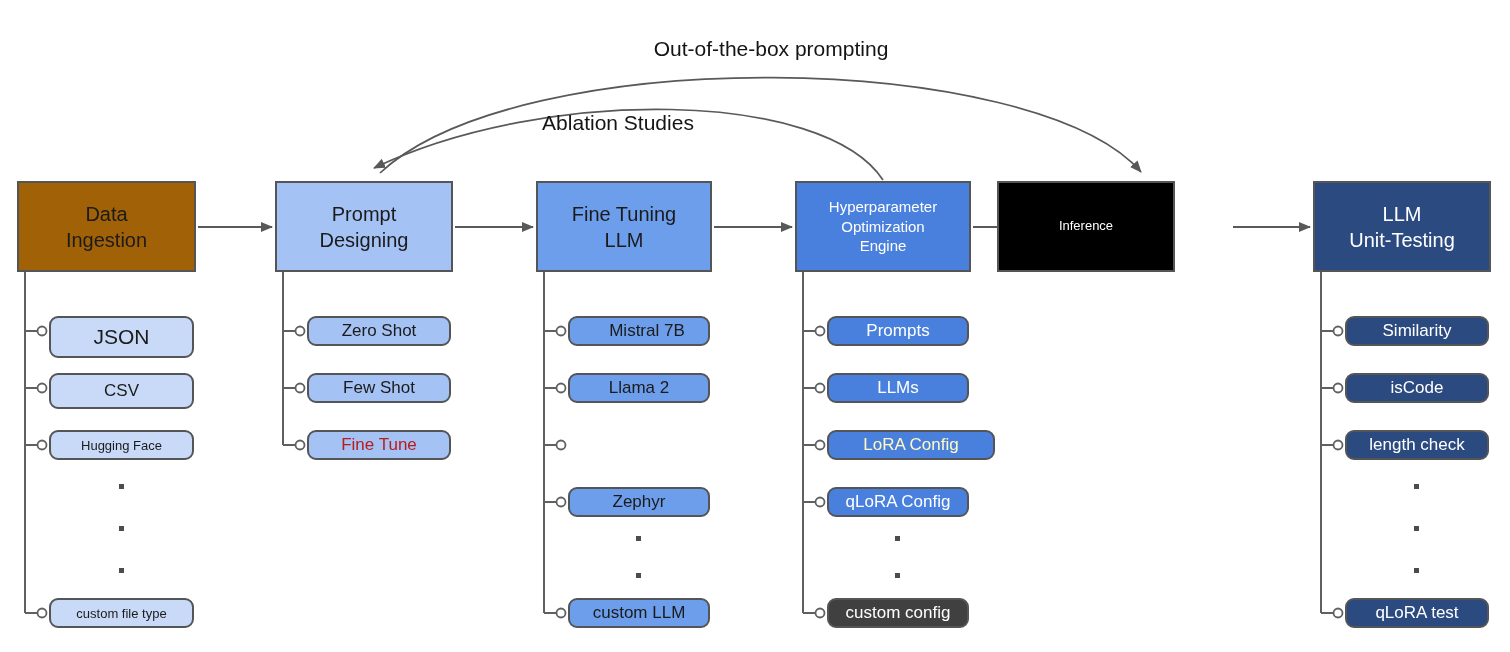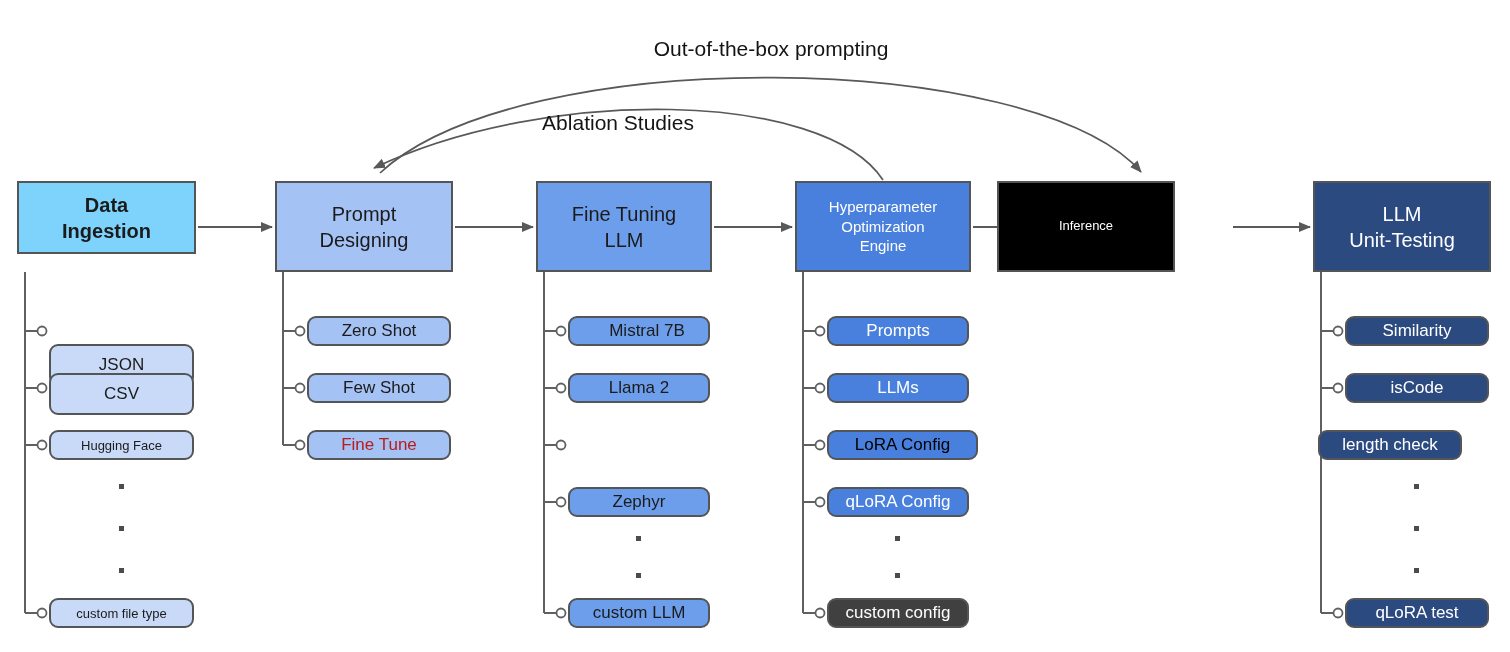--- a/index.html
+++ b/index.html
@@ -89,28 +89,28 @@
       <line x1="973" y1="227" x2="1050" y2="227" stroke="#58595b" stroke-width="2" marker-end="url(#arrowhead)"></line>
       <line x1="1233" y1="227" x2="1310" y2="227" stroke="#58595b" stroke-width="2" marker-end="url(#arrowhead)"></line>
       <path d="M 380 173 C 520 42, 1035 50, 1141 172" fill="none" stroke="#58595b" stroke-width="1.7" marker-end="url(#arrowhead)"></path>
       <path d="M 883 180 C 824 90, 545 86, 374 168" fill="none" stroke="#58595b" stroke-width="1.7" marker-end="url(#arrowhead)"></path>
     </g>
 </svg>
 
 <div id="diagram">
   <div class="arrow-label" style="left:771px;top:37px">Out-of-the-box prompting</div>
   <div class="arrow-label" style="left:618px;top:111px">Ablation Studies</div>
-<div class="main-box" style="left: 17px; top: 181px; width: 179px; height: 73px; background: #7dd3fc; color: rgb(27, 27, 27); font-size: 20px; font-weight: bold;">
+<div class="main-box" style="left: 17px; top: 181px; width: 179px; height: 91px; background: #a16207; color: rgb(27, 27, 27); font-size: 20px;">
       <div class="main-line">Data</div>
       <div class="main-line">Ingestion</div>
     </div>
-    <div class="child-box" style="left: 49px; top: 316px; width: 145px; height: 42px; background: rgb(201, 218, 248); color: rgb(27, 27, 27); font-size: 17px; margin-top: 28px;">
+    <div class="child-box" style="left: 49px; top: 316px; width: 145px; height: 42px; background: rgb(201, 218, 248); color: rgb(27, 27, 27); font-size: 21px;">
       <span>JSON</span>
     </div>
-    <div class="child-box" style="left: 49px; top: 373px; width: 145px; height: 42px; background: rgb(201, 218, 248); color: rgb(27, 27, 27); font-size: 17px;">
+    <div class="child-box" style="left: 49px; top: 373px; width: 145px; height: 36px; background: rgb(201, 218, 248); color: rgb(27, 27, 27); font-size: 17px;">
       <span>CSV</span>
     </div>
     <div class="child-box" style="left: 49px; top: 430px; width: 145px; height: 30px; background: rgb(201, 218, 248); color: rgb(27, 27, 27); font-size: 13px;">
       <span>Hugging Face</span>
     </div>
     <div class="child-box" style="left: 49px; top: 598px; width: 145px; height: 30px; background: rgb(201, 218, 248); color: rgb(27, 27, 27); font-size: 13px;">
       <span>custom file type</span>
     </div>
     <div class="ellipsis-dot" style="left: 118.5px; top: 484px; background: rgb(76, 76, 76);"></div>
     <div class="ellipsis-dot" style="left: 118.5px; top: 526px; background: rgb(76, 76, 76);"></div>
@@ -150,21 +150,21 @@
       <div class="main-line">Hyperparameter</div>
       <div class="main-line">Optimization</div>
       <div class="main-line">Engine</div>
     </div>
     <div class="child-box" style="left: 827px; top: 316px; width: 142px; height: 30px; background: rgb(74, 128, 221); color: rgb(255, 255, 255); font-size: 17px;">
       <span>Prompts</span>
     </div>
     <div class="child-box" style="left: 827px; top: 373px; width: 142px; height: 30px; background: rgb(74, 128, 221); color: rgb(255, 255, 255); font-size: 17px;">
       <span>LLMs</span>
     </div>
-    <div class="child-box" style="left: 827px; top: 430px; width: 151px; height: 30px; background: rgb(74, 128, 221); color: #000000; font-size: 17px;">
+    <div class="child-box" style="left: 827px; top: 430px; width: 168px; height: 30px; background: rgb(74, 128, 221); color: #fef9c3; font-size: 17px;">
       <span>LoRA Config</span>
     </div>
     <div class="child-box" style="left: 827px; top: 487px; width: 142px; height: 30px; background: rgb(74, 128, 221); color: rgb(255, 255, 255); font-size: 17px;">
       <span>qLoRA Config</span>
     </div>
     <div class="child-box" style="left: 827px; top: 598px; width: 142px; height: 30px; background: #404040; color: rgb(255, 255, 255); font-size: 17px;">
       <span>custom config</span>
     </div>
     <div class="ellipsis-dot" style="left: 895px; top: 536px; background: rgb(76, 76, 76);"></div>
     <div class="ellipsis-dot" style="left: 895px; top: 573px; background: rgb(76, 76, 76);"></div>
@@ -174,21 +174,21 @@
     <div class="main-box" style="left: 1313px; top: 181px; width: 178px; height: 91px; background: rgb(43, 74, 128); color: rgb(255, 255, 255); font-size: 20px;">
       <div class="main-line">LLM</div>
       <div class="main-line">Unit-Testing</div>
     </div>
     <div class="child-box" style="left: 1345px; top: 316px; width: 144px; height: 30px; background: rgb(43, 74, 128); color: rgb(255, 255, 255); font-size: 17px;">
       <span>Similarity</span>
     </div>
     <div class="child-box" style="left: 1345px; top: 373px; width: 144px; height: 30px; background: rgb(43, 74, 128); color: rgb(255, 255, 255); font-size: 17px;">
       <span>isCode</span>
     </div>
-    <div class="child-box" style="left: 1318px; top: 430px; width: 144px; height: 30px; background: rgb(43, 74, 128); color: rgb(255, 255, 255); font-size: 17px;">
+    <div class="child-box" style="left: 1345px; top: 430px; width: 144px; height: 30px; background: rgb(43, 74, 128); color: rgb(255, 255, 255); font-size: 17px;">
       <span>length check</span>
     </div>
     <div class="child-box" style="left: 1345px; top: 598px; width: 144px; height: 30px; background: rgb(43, 74, 128); color: rgb(255, 255, 255); font-size: 17px;">
       <span>qLoRA test</span>
     </div>
     <div class="ellipsis-dot" style="left: 1414px; top: 484px; background: rgb(76, 76, 76);"></div>
     <div class="ellipsis-dot" style="left: 1414px; top: 526px; background: rgb(76, 76, 76);"></div>
     <div class="ellipsis-dot" style="left: 1414px; top: 568px; background: rgb(76, 76, 76);"></div>
   </div>
 

